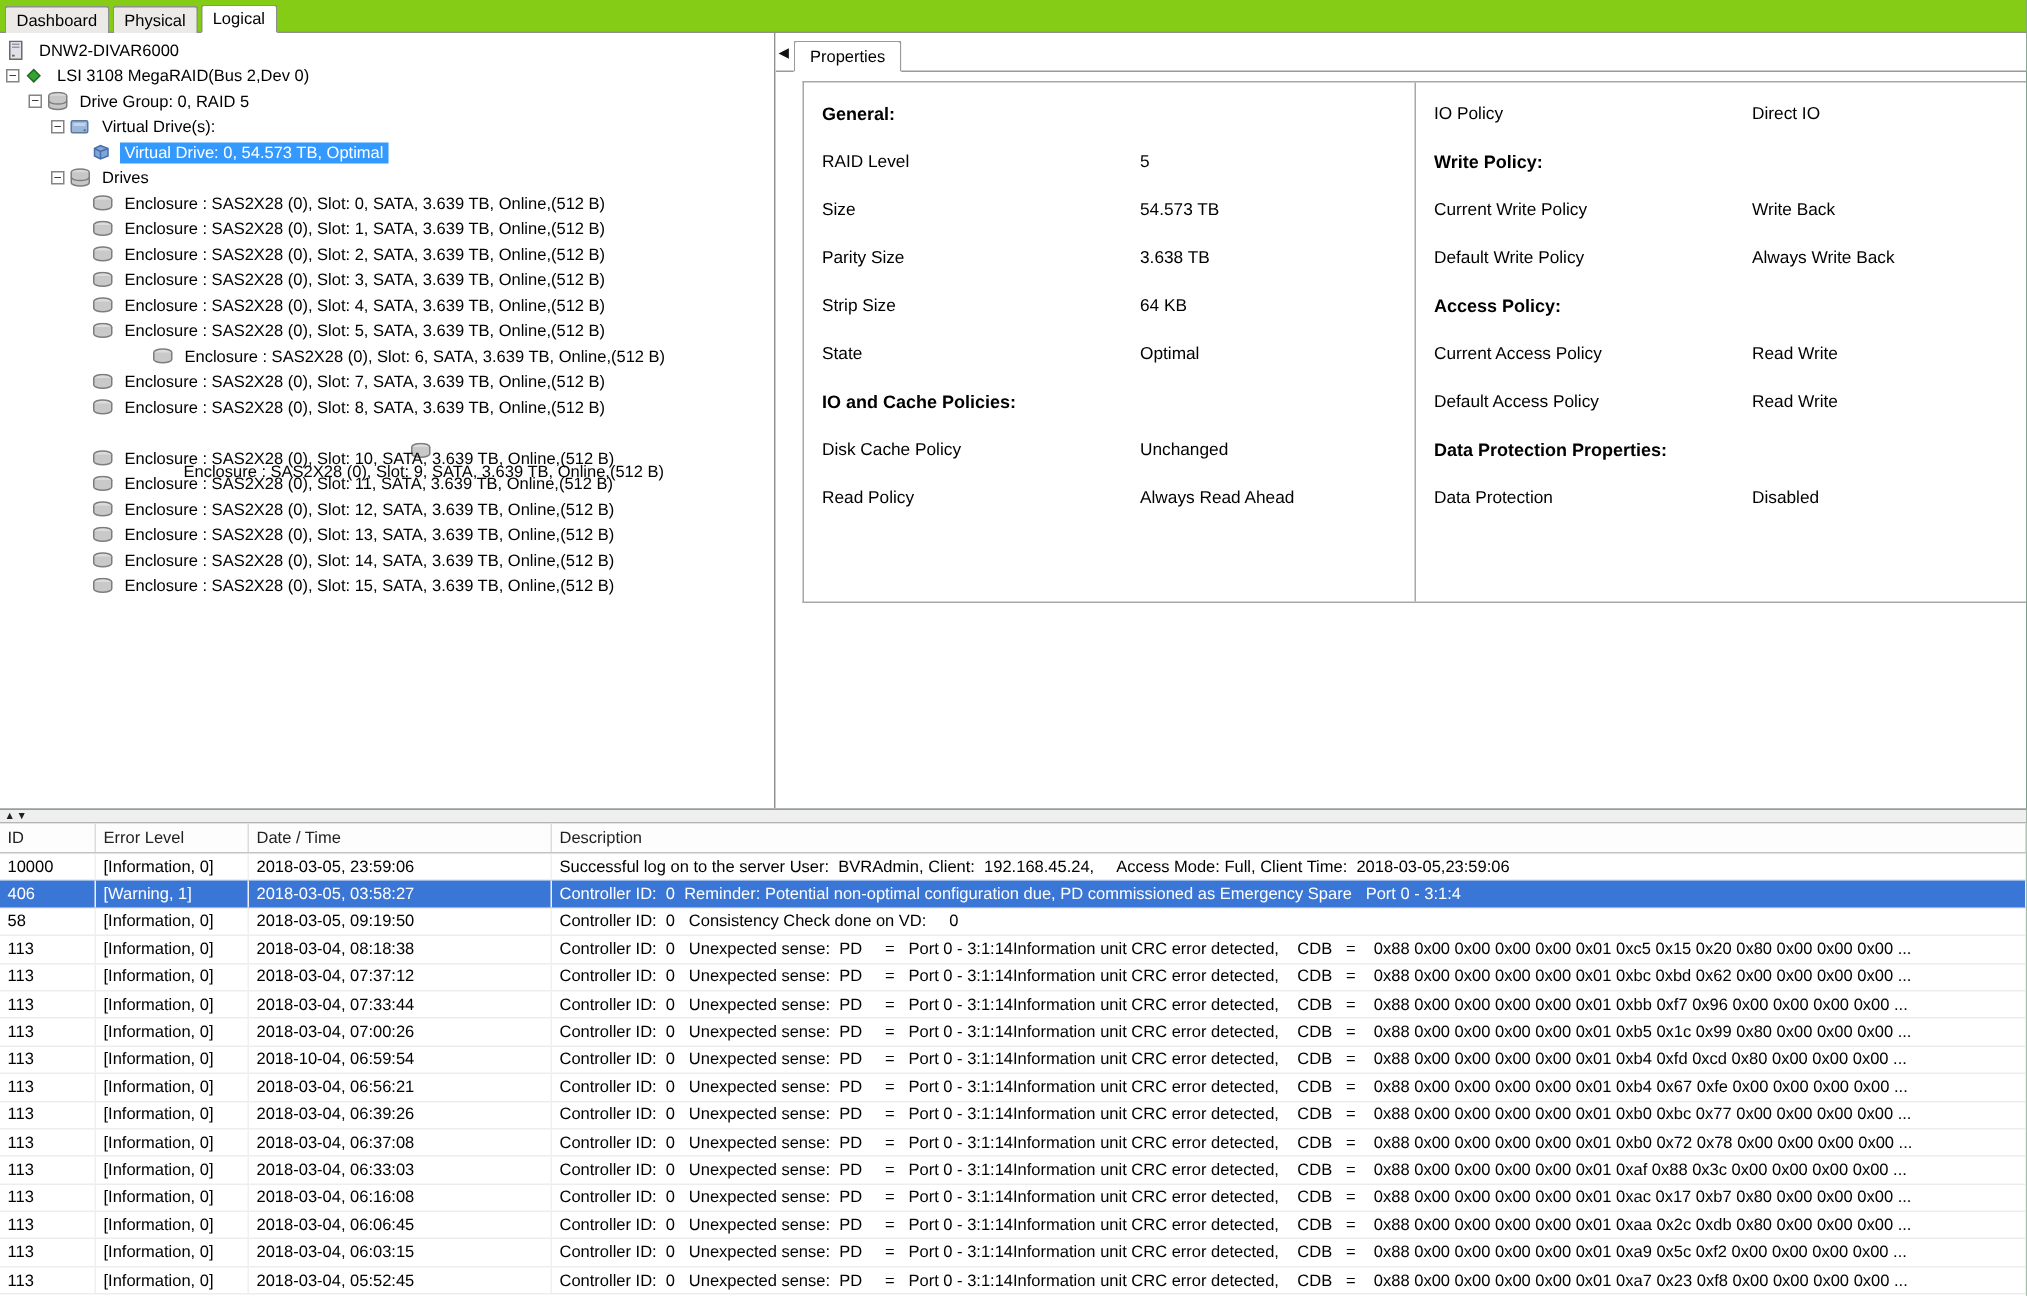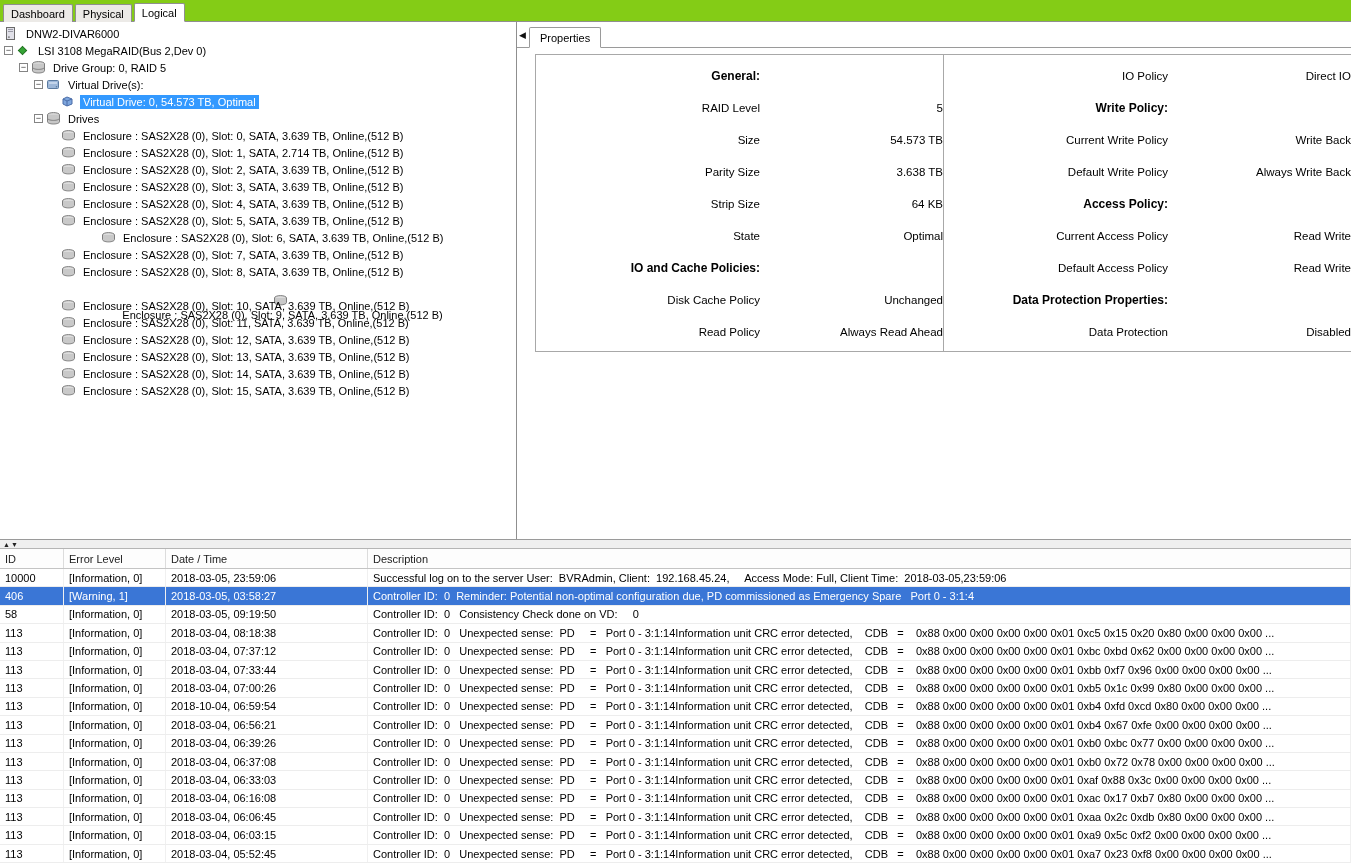--- a/index.html
+++ b/index.html
@@ -20,21 +20,21 @@
   .tree-row .spacer { width: 12px; flex: 0 0 12px; display: inline-block; }
   .tree-row .ticon { width: 16px; flex: 0 0 16px; display: inline-flex; align-items: center; margin-right: 3px; }
   .tree-row .lbl { padding: 1px 3px; }
   .tree-row .lbl.selected { color: #fff; }
 
   
   .right-panel { flex: 1; display: flex; flex-direction: column; background: #fff; overflow: hidden; }
   .props-tabrow { height: 26px; border-bottom: 1px solid #9a9a9a; display: flex; align-items: flex-end; padding-left: 12px; position: relative; background: #fff; }
   .collapse-arrow { position: absolute; left: 2px; top: 8px; font-size: 9px; color: #111; cursor: default; }
   .props-tab { border: 1px solid #9a9a9a; border-bottom: 1px solid #fff; background: #fff; padding: 4px 10px 3px 10px; font-size: 11px; position: relative; top: 1px; border-radius: 2px 2px 0 0; cursor: default; }
-  .props-box { margin: 6px 0 0 18px; border: 1px solid #a8a8a8; border-right: none; display: flex; height: 298px; background: #fff; text-align: right; }
+  .props-box { margin: 6px 0 0 18px; border: 1px solid #a8a8a8; border-right: none; display: flex; height: 348px; background: #fff; }
   .props-col { flex: 1; padding-top: 5px; overflow: hidden; }
   .props-col + .props-col { border-left: 1px solid #a8a8a8; }
   .prop-row { height: 32px; display: flex; align-items: center; padding-left: 12px; font-size: 11.5px; }
   .prop-row .plabel { width: 212px; flex: 0 0 212px; }
   .prop-row.header .plabel { font-weight: bold; font-size: 12px; width: auto; }
   .prop-row .pvalue { flex: 1; }
 
   
   .splitter { height: 9px; background: #efefef; border-top: 1px solid #9a9a9a; display: flex; align-items: center; padding-left: 3px; gap: 1px; font-size: 7px; line-height: 7px; color: #222; cursor: default; }
 
@@ -138,21 +138,21 @@
           <span class="lbl">Enclosure : SAS2X28 (0), Slot: 0, SATA, 3.639 TB, Online,(512 B)</span>
         </div>
         <div class="tree-row" style="padding-left: 49px;">
           <span class="spacer"></span>
           <span class="ticon">
             <svg width="15" height="11" viewBox="0 0 15 11">
               <ellipse cx="7.5" cy="3" rx="6" ry="2.4" fill="#dcdcdc" stroke="#7d7d7d"></ellipse>
               <path d="M1.5 3v4.5c0 1.3 2.7 2.4 6 2.4s6-1.1 6-2.4V3" fill="#c9c9c9" stroke="#7d7d7d"></path>
             </svg>
           </span>
-          <span class="lbl">Enclosure : SAS2X28 (0), Slot: 1, SATA, 2.714 TB, Online,(512 B)</span>
+          <span class="lbl">Enclosure : SAS2X28 (0), Slot: 1, SATA, 3.639 TB, Online,(512 B)</span>
         </div>
         <div class="tree-row" style="padding-left: 49px;">
           <span class="spacer"></span>
           <span class="ticon">
             <svg width="15" height="11" viewBox="0 0 15 11">
               <ellipse cx="7.5" cy="3" rx="6" ry="2.4" fill="#dcdcdc" stroke="#7d7d7d"></ellipse>
               <path d="M1.5 3v4.5c0 1.3 2.7 2.4 6 2.4s6-1.1 6-2.4V3" fill="#c9c9c9" stroke="#7d7d7d"></path>
             </svg>
           </span>
           <span class="lbl">Enclosure : SAS2X28 (0), Slot: 2, SATA, 3.639 TB, Online,(512 B)</span>

